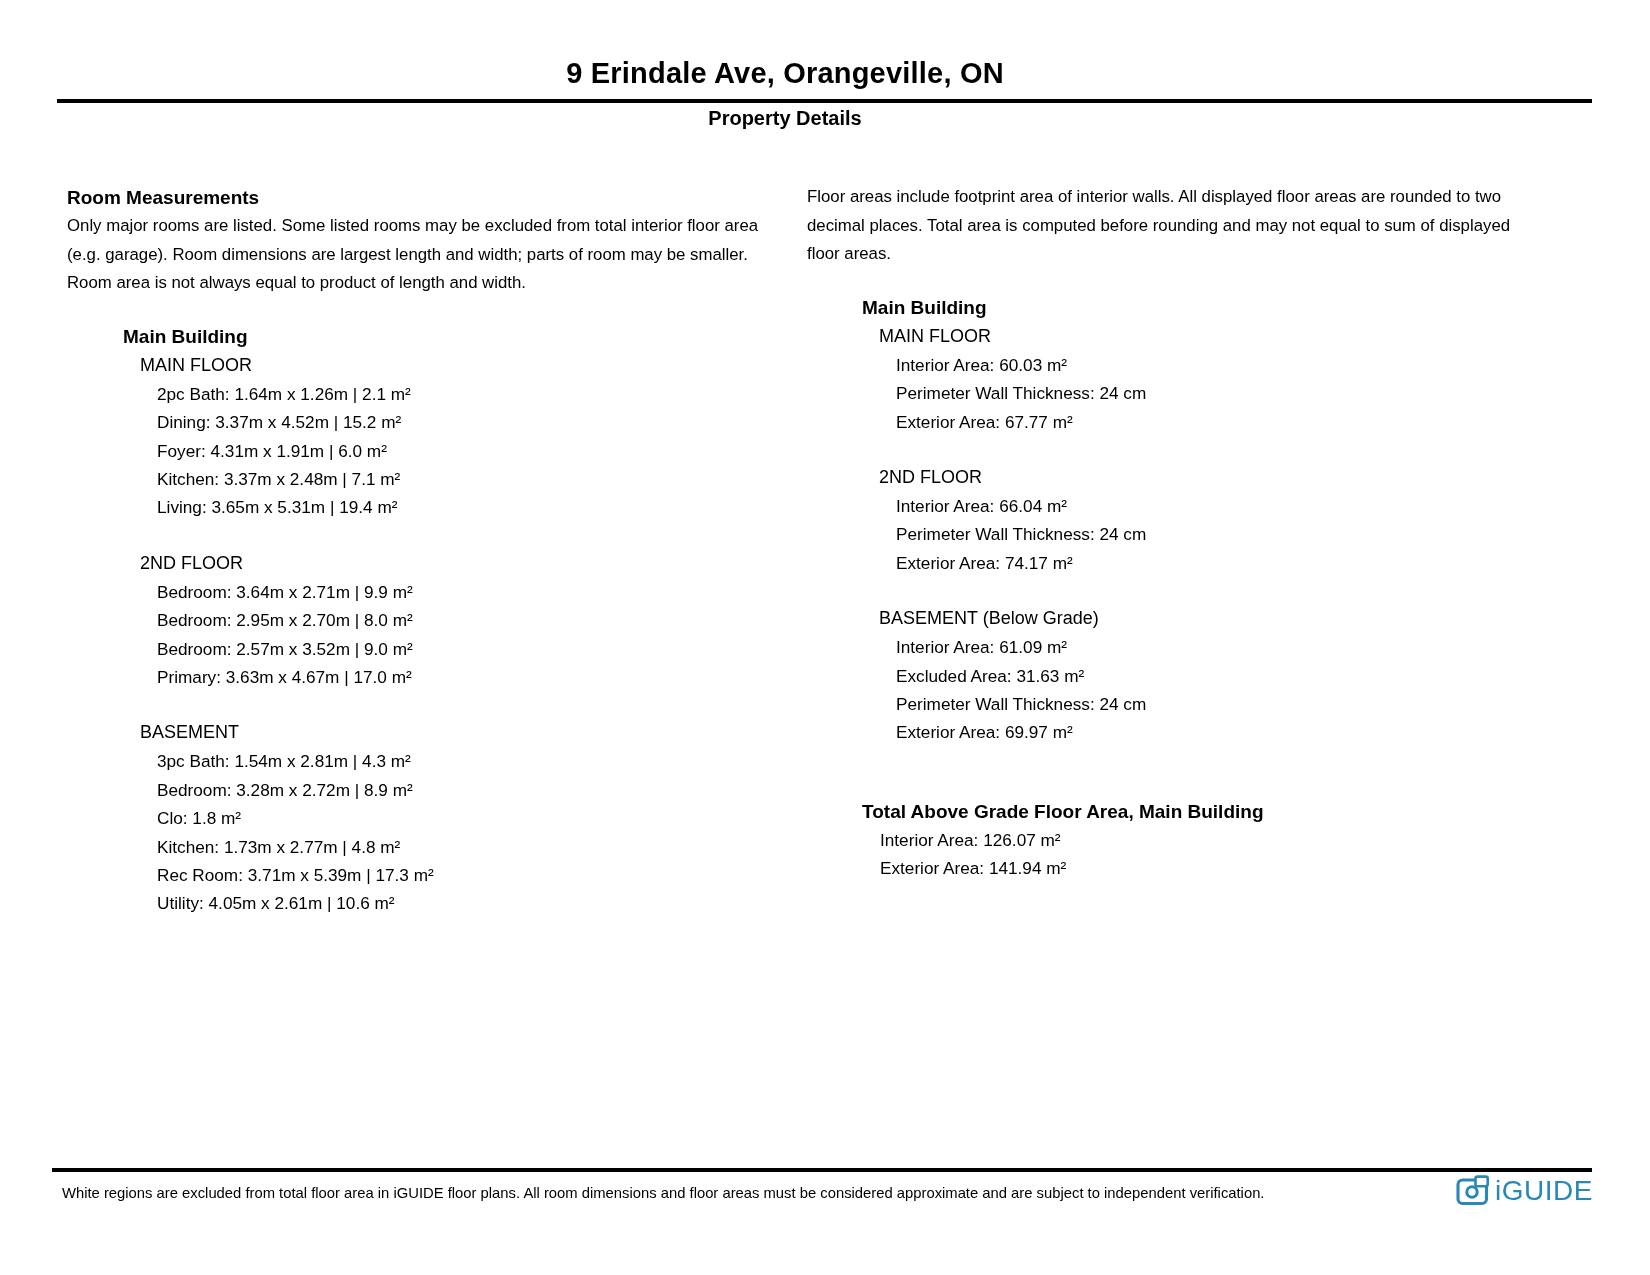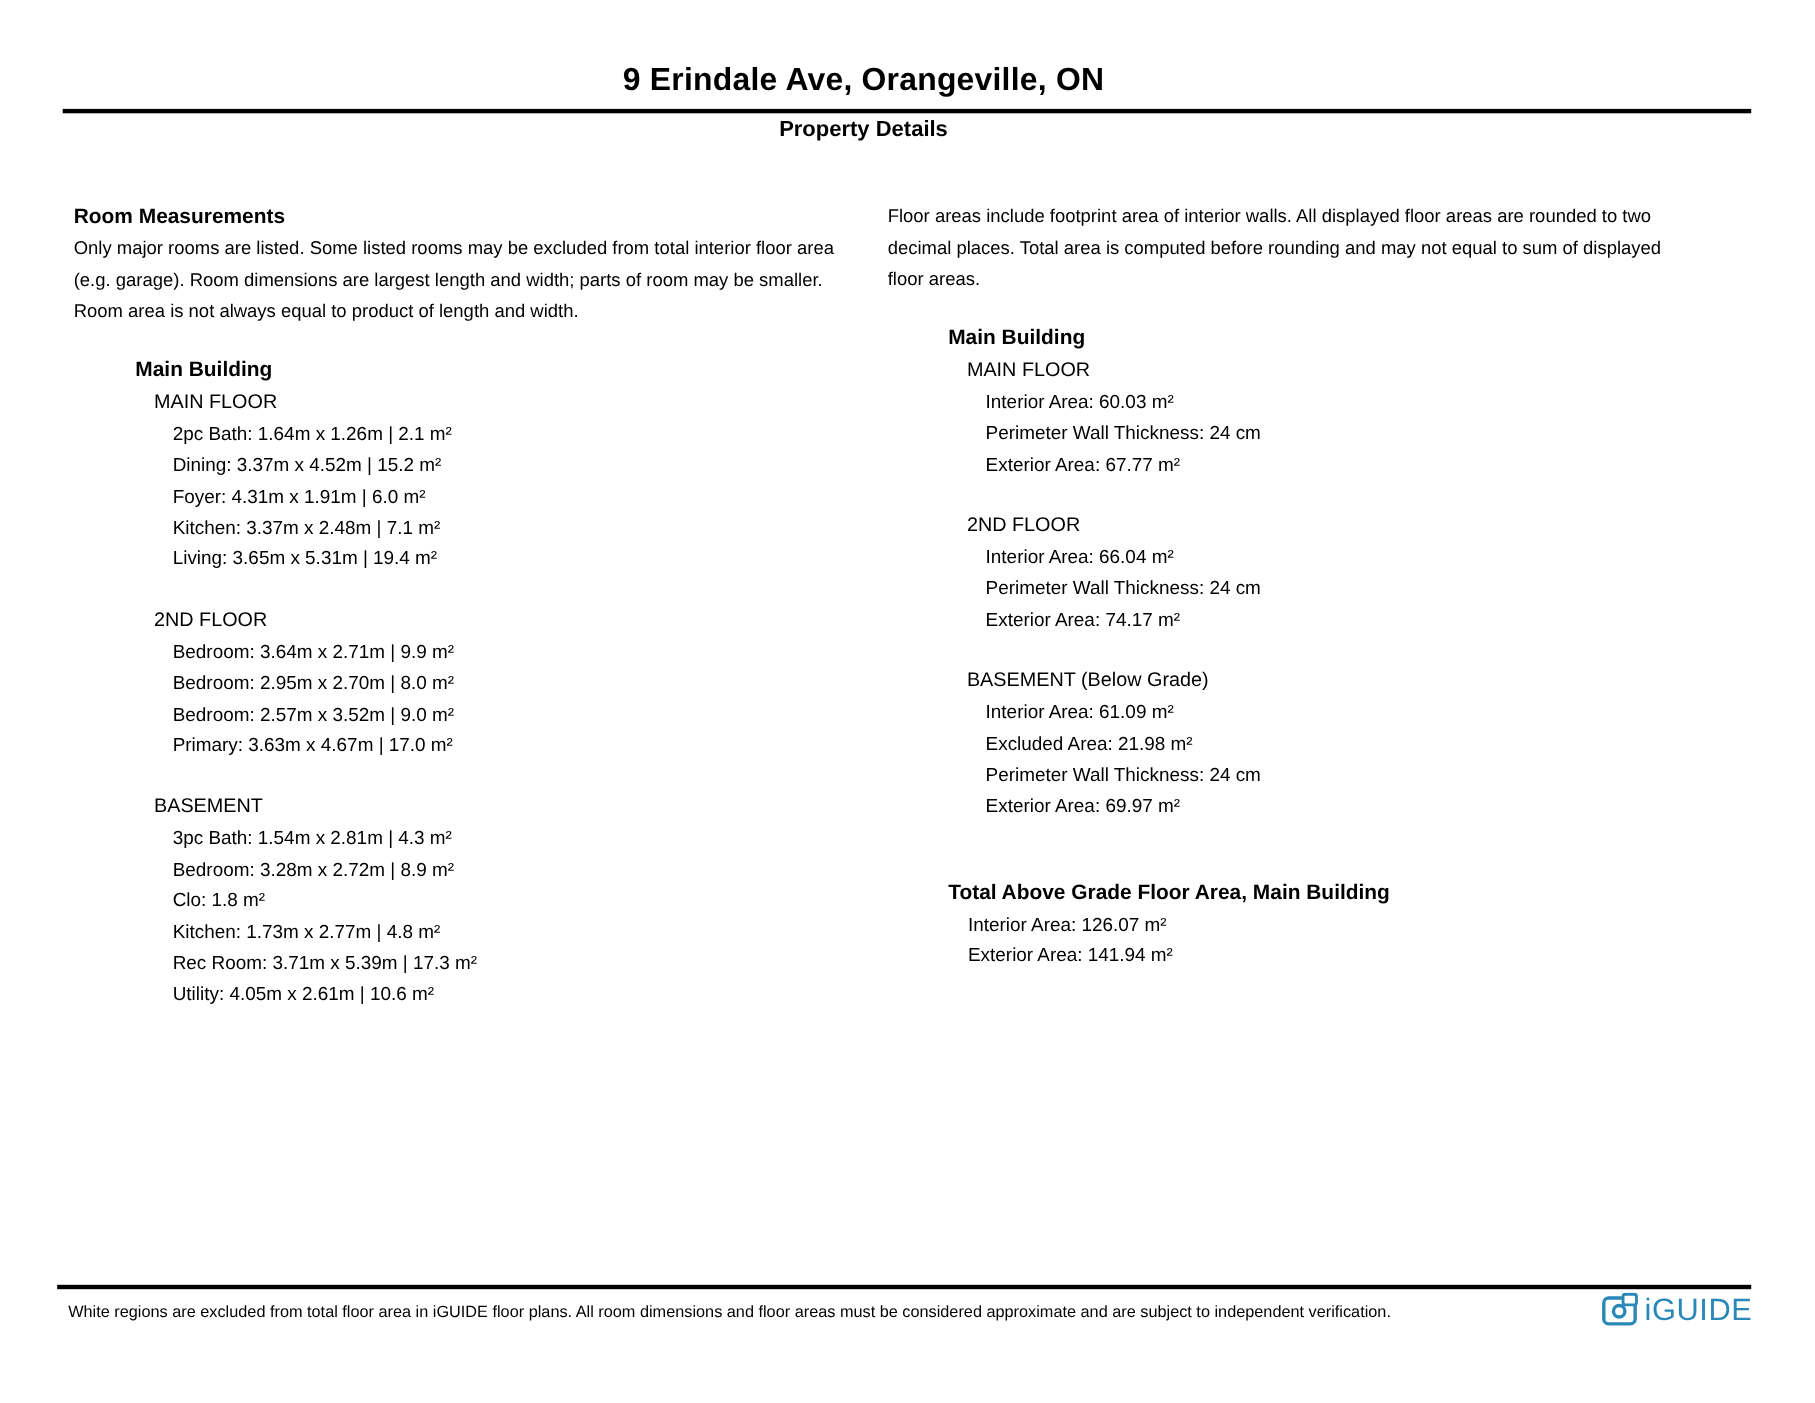--- a/index.html
+++ b/index.html
@@ -116,21 +116,21 @@
         </div>
         <div class="floor">
           <div class="floor-name">2ND FLOOR</div>
           <div class="detail-line">Interior Area: 66.04 m²</div>
           <div class="detail-line">Perimeter Wall Thickness: 24 cm</div>
           <div class="detail-line">Exterior Area: 74.17 m²</div>
         </div>
         <div class="floor">
           <div class="floor-name">BASEMENT (Below Grade)</div>
           <div class="detail-line">Interior Area: 61.09 m²</div>
-          <div class="detail-line">Excluded Area: 21.98 m²</div>
+          <div class="detail-line">Excluded Area: 31.63 m²</div>
           <div class="detail-line">Perimeter Wall Thickness: 24 cm</div>
           <div class="detail-line">Exterior Area: 69.97 m²</div>
         </div>
       </div>
   </div>
   <div class="building total">
     <div class="building-name">Total Above Grade Floor Area, Main Building</div>
     <div id="fa-total-lines">
         <div class="detail-line">Interior Area: 126.07 m²</div>
         <div class="detail-line">Exterior Area: 141.94 m²</div>

